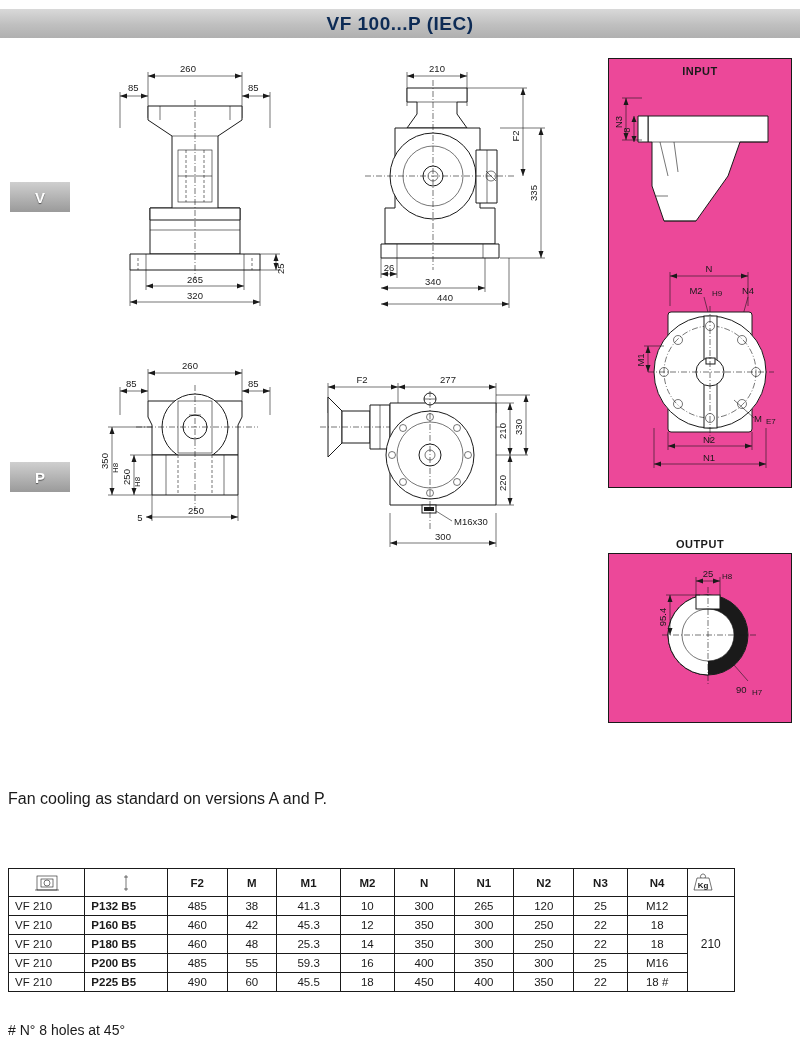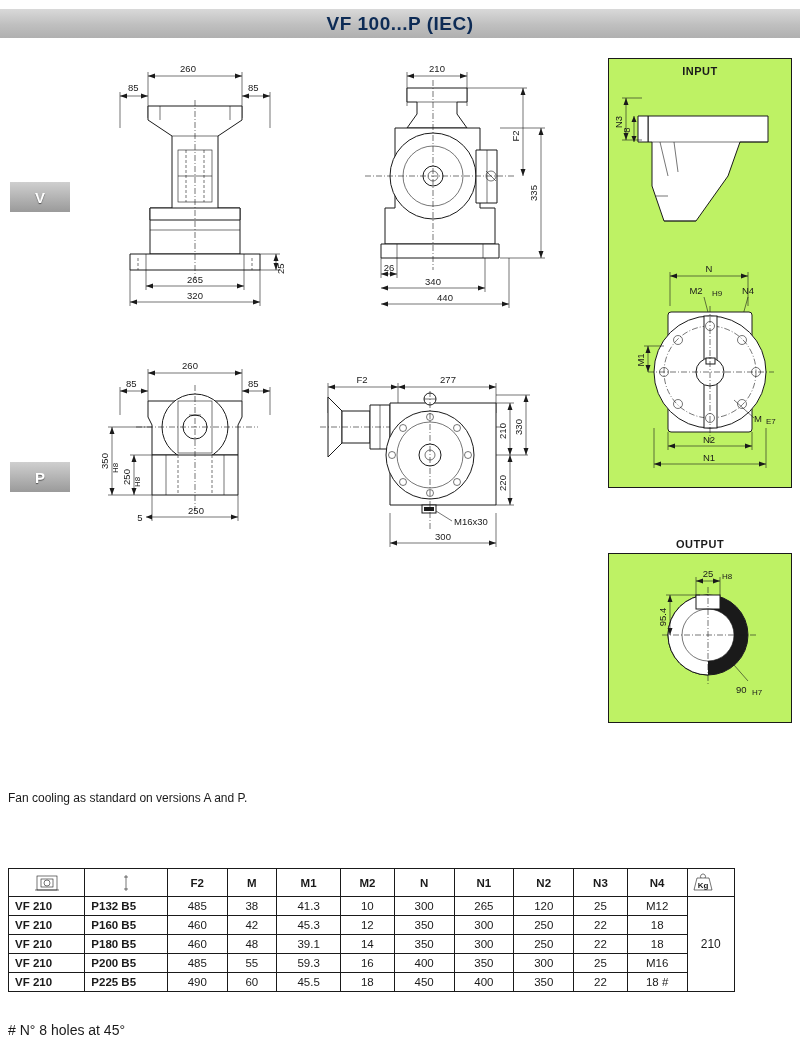--- a/index.html
+++ b/index.html
@@ -39,40 +39,40 @@
   .thin { stroke:#1a1a1a; fill:none; stroke-width:0.6; }
   .dim { stroke:#1a1a1a; fill:none; stroke-width:0.6; }
   .dash { stroke:#1a1a1a; fill:none; stroke-width:0.6; stroke-dasharray:6 2 1 2; }
   .hid { stroke:#1a1a1a; fill:none; stroke-width:0.6; stroke-dasharray:3 2; }
   .fillw { fill:#ffffff; stroke:#1a1a1a; stroke-width:1; }
   .dk { fill:#1a1a1a; }
   text { font-family:"Liberation Sans", sans-serif; font-size:9.5px; fill:#1a1a1a; }
   text.sm { font-size:8px; }
 
   
-  .panel { position:absolute; border:1px solid #1a1a1a; background:#bef264; }
+  .panel { position:absolute; border:1px solid #1a1a1a; background:#ec4899; }
   .panel-title {
     position:absolute; font-size:11px; font-weight:bold; letter-spacing:0.5px;
     text-align:center; width:100%;
   }
 
   
   .notes {
     position:absolute; left:8px; top:790px; width:660px;
-    font-size:12px; line-height:17px;
+    font-size:16px; line-height:17px;
   }
   
   .tbl-wrap { position:absolute; left:8px; top:868px; width:784px; }
   table { border-collapse:collapse; width:727px; font-size:11.5px; }
   th, td {
     border:1px solid #1a1a1a; text-align:center; padding:2px 3px;
     height:19px; white-space:nowrap;
   }
   thead th { font-weight:bold; height:28px; }
-  td.lbl { font-weight:bold; text-align:left; padding-left:6px; }
+  td.lbl { font-weight:normal; text-align:left; padding-left:6px; }
   td.lbl2 { font-weight:bold; text-align:left; padding-left:6px; }
   td.kgcell { font-size:12px; }
   .foot { position:absolute; left:8px; top:1022px; font-size:14px; }
 
   .icon-cell svg { margin:0 auto; }
 </style>
 </head>
 <body>
 
 <div class="header">
@@ -538,21 +538,21 @@
       <td>300</td>
       <td>250</td>
       <td>22</td>
       <td>18</td>
     </tr>
     <tr>
       <td class="lbl">VF 210</td>
       <td class="lbl2">P180 B5</td>
       <td>460</td>
       <td>48</td>
-      <td>39.1</td>
+      <td>25.3</td>
       <td>14</td>
       <td>350</td>
       <td>300</td>
       <td>250</td>
       <td>22</td>
       <td>18</td>
     </tr>
     <tr>
       <td class="lbl">VF 210</td>
       <td class="lbl2">P200 B5</td>

